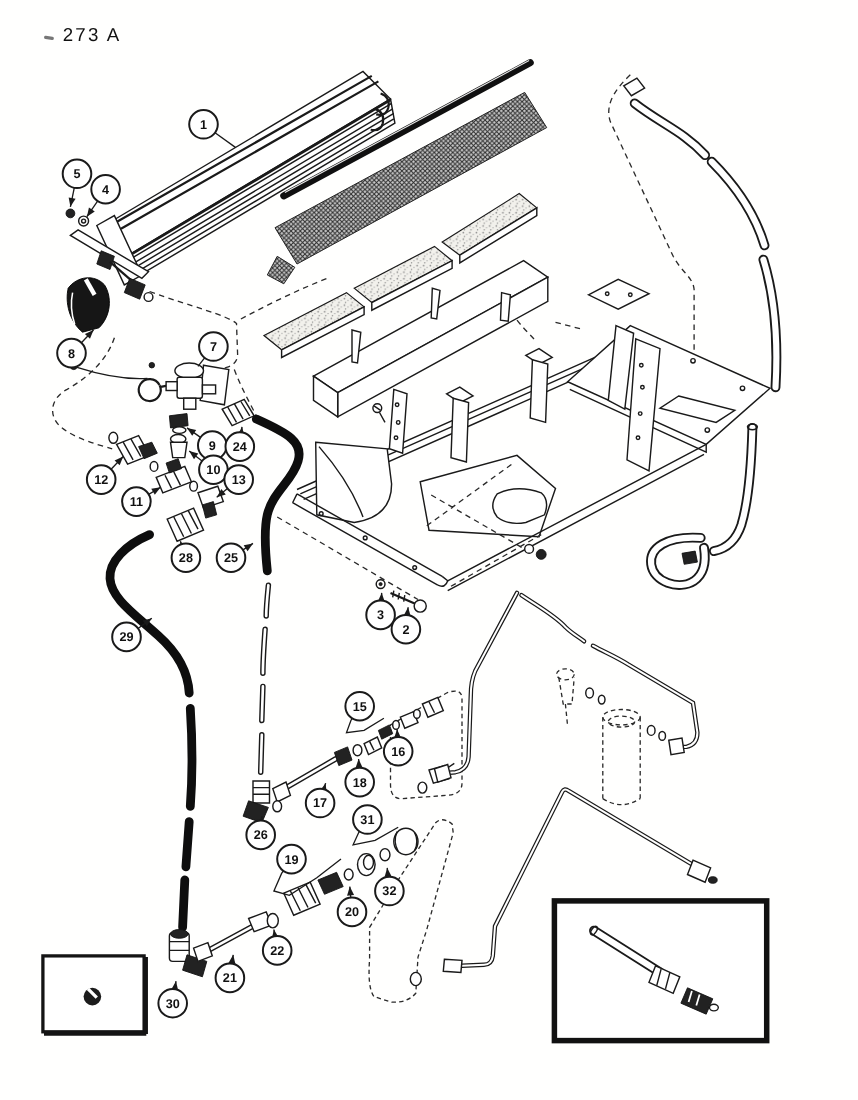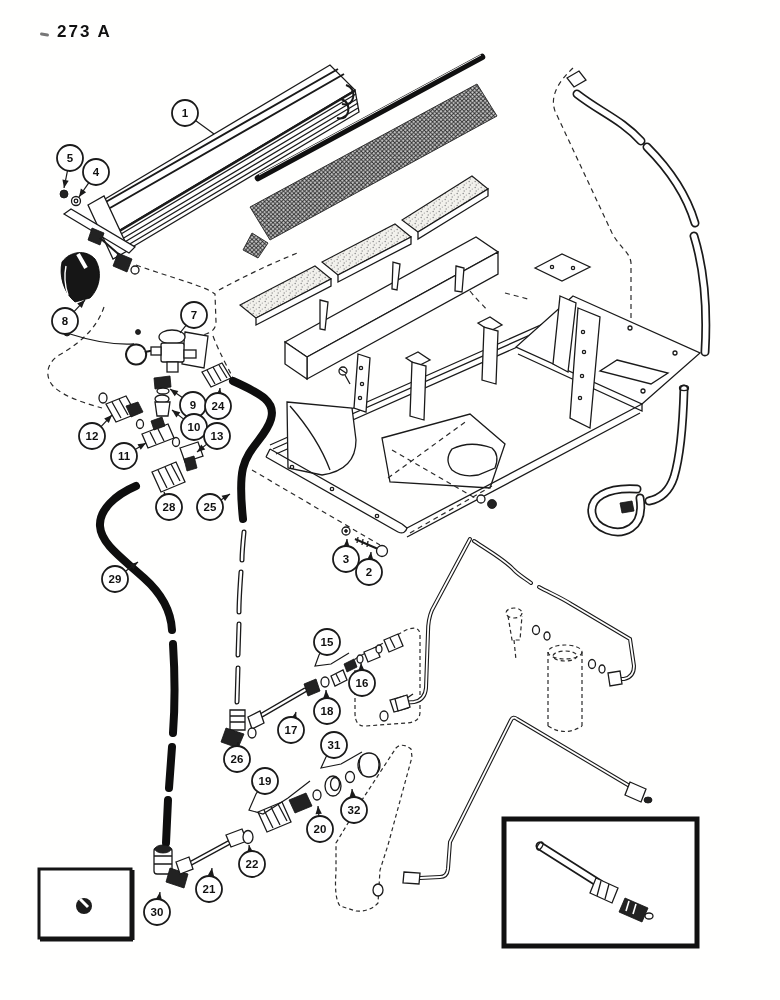--- a/index.html
+++ b/index.html
@@ -1,18 +1,18 @@
 <!DOCTYPE html>
 <html><head>
 <meta charset="utf-8">
 <style>
   html,body{margin:0;padding:0;background:#ffffff;}
   #page{position:relative;width:780px;height:1000px;background:#fffffe;overflow:hidden;
         font-family:"Liberation Sans", sans-serif;}
-  #page-label{position:absolute;left:57px;top:22px;font-size:17px;font-weight:bold;
+  #page-label{position:absolute;left:57px;top:22px;font-size:17px;font-weight:normal;
               letter-spacing:2px;color:#111;}
   #scan-dash{position:absolute;left:40px;top:33px;width:9px;height:3px;background:#777;
              border-radius:2px;transform:rotate(8deg);}
   svg{position:absolute;left:0;top:0;}
   .ln{fill:none;stroke:#1a1a1a;stroke-width:1.3;}
   .ln2{fill:none;stroke:#1a1a1a;stroke-width:2;}
   .wt{fill:#ffffff;stroke:#1a1a1a;stroke-width:1.3;}
   .dk{fill:#222222;stroke:#111;stroke-width:.8;}
   .dash{fill:none;stroke:#2a2a2a;stroke-width:1.2;stroke-dasharray:5 4;}
   .dash2{fill:none;stroke:#2a2a2a;stroke-width:1.2;stroke-dasharray:4 3;}

